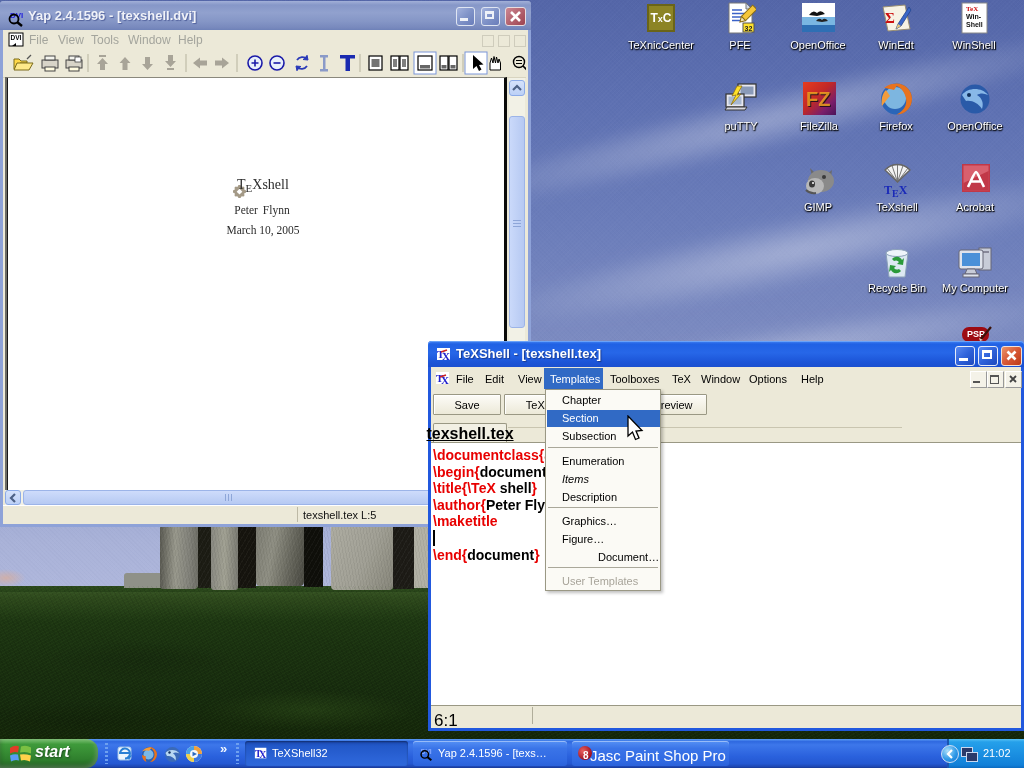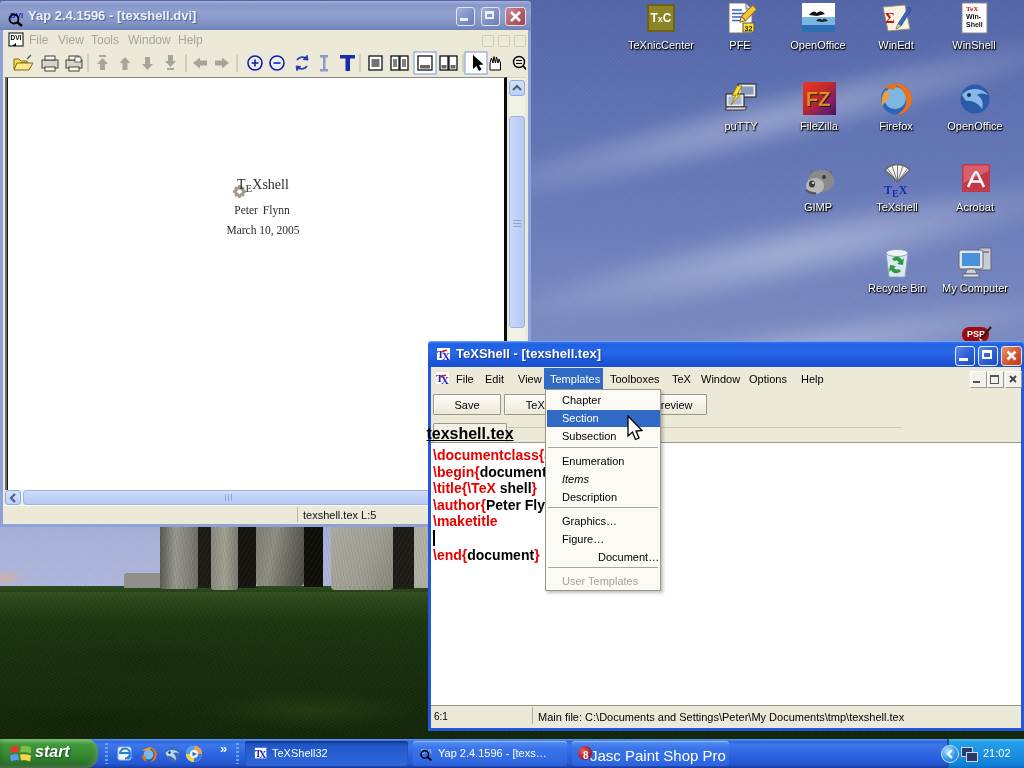--- a/index.html
+++ b/index.html
@@ -447,23 +447,22 @@
   <div class="abs" style="left:3px;top:101px;width:590px;height:263px;background:#fff;border-top:1px solid #9a9884;"></div>
   <div class="abs" style="left:5px;top:106px;font-size:14px;font-weight:bold;line-height:16.6px;white-space:pre;color:#e80000;" id="code"><span>\documentclass{a</span>
 <span>\begin{</span><span style="color:#000">document</span><span>}</span>
 <span>\title{\TeX </span><span style="color:#000">shell</span><span>}</span>
 <span>\author{</span><span style="color:#000">Peter Flynn</span><span>}</span>
 <span>\maketitle</span>
 <span style="display:inline-block;width:2px;height:16px;background:#000;vertical-align:-3px;"></span>
 <span>\end{</span><span style="color:#000">document</span><span>}</span></div>
 
   <div class="abs beige" style="left:3px;top:364px;width:590px;height:21px;border-top:1px solid #9a9884;"></div>
-  <div class="abs" style="left:6px;top:370px;font-size:10px;">6:1</div>
+  <div class="abs" style="left:6px;top:370px;font-size:17px;">6:1</div>
   <div class="abs" style="left:104px;top:366px;width:1px;height:17px;background:#b0ad9a;"></div>
-  <div class="abs" style="left:110px;top:370px;font-size:11px;">Main file: C:\Documents and Settings\Peter\My Documents\tmp\texshell.tex</div>
 </div>
 
 <div class="abs" style="left:545px;top:389px;width:116px;height:202px;background:#fbfaf5;border:1px solid #9a9884;box-sizing:border-box;box-shadow:2px 2px 3px rgba(0,0,0,.25);">
   <div class="abs" style="left:1px;top:20px;width:113px;height:17px;background:#316ac5;"></div>
 </div>
 <div class="abs" id="tmenu" style="left:545px;top:389px;width:116px;height:142px;font-size:11px;color:#000;">
   <span class="abs" style="left:17px;top:5px;">Chapter</span>
   <span class="abs" style="left:17px;top:23px;color:#fff;">Section</span>
   <span class="abs" style="left:17px;top:41px;">Subsection</span>
   <div class="abs" style="left:3px;top:58px;width:110px;height:1px;background:#aaa89a;"></div>

